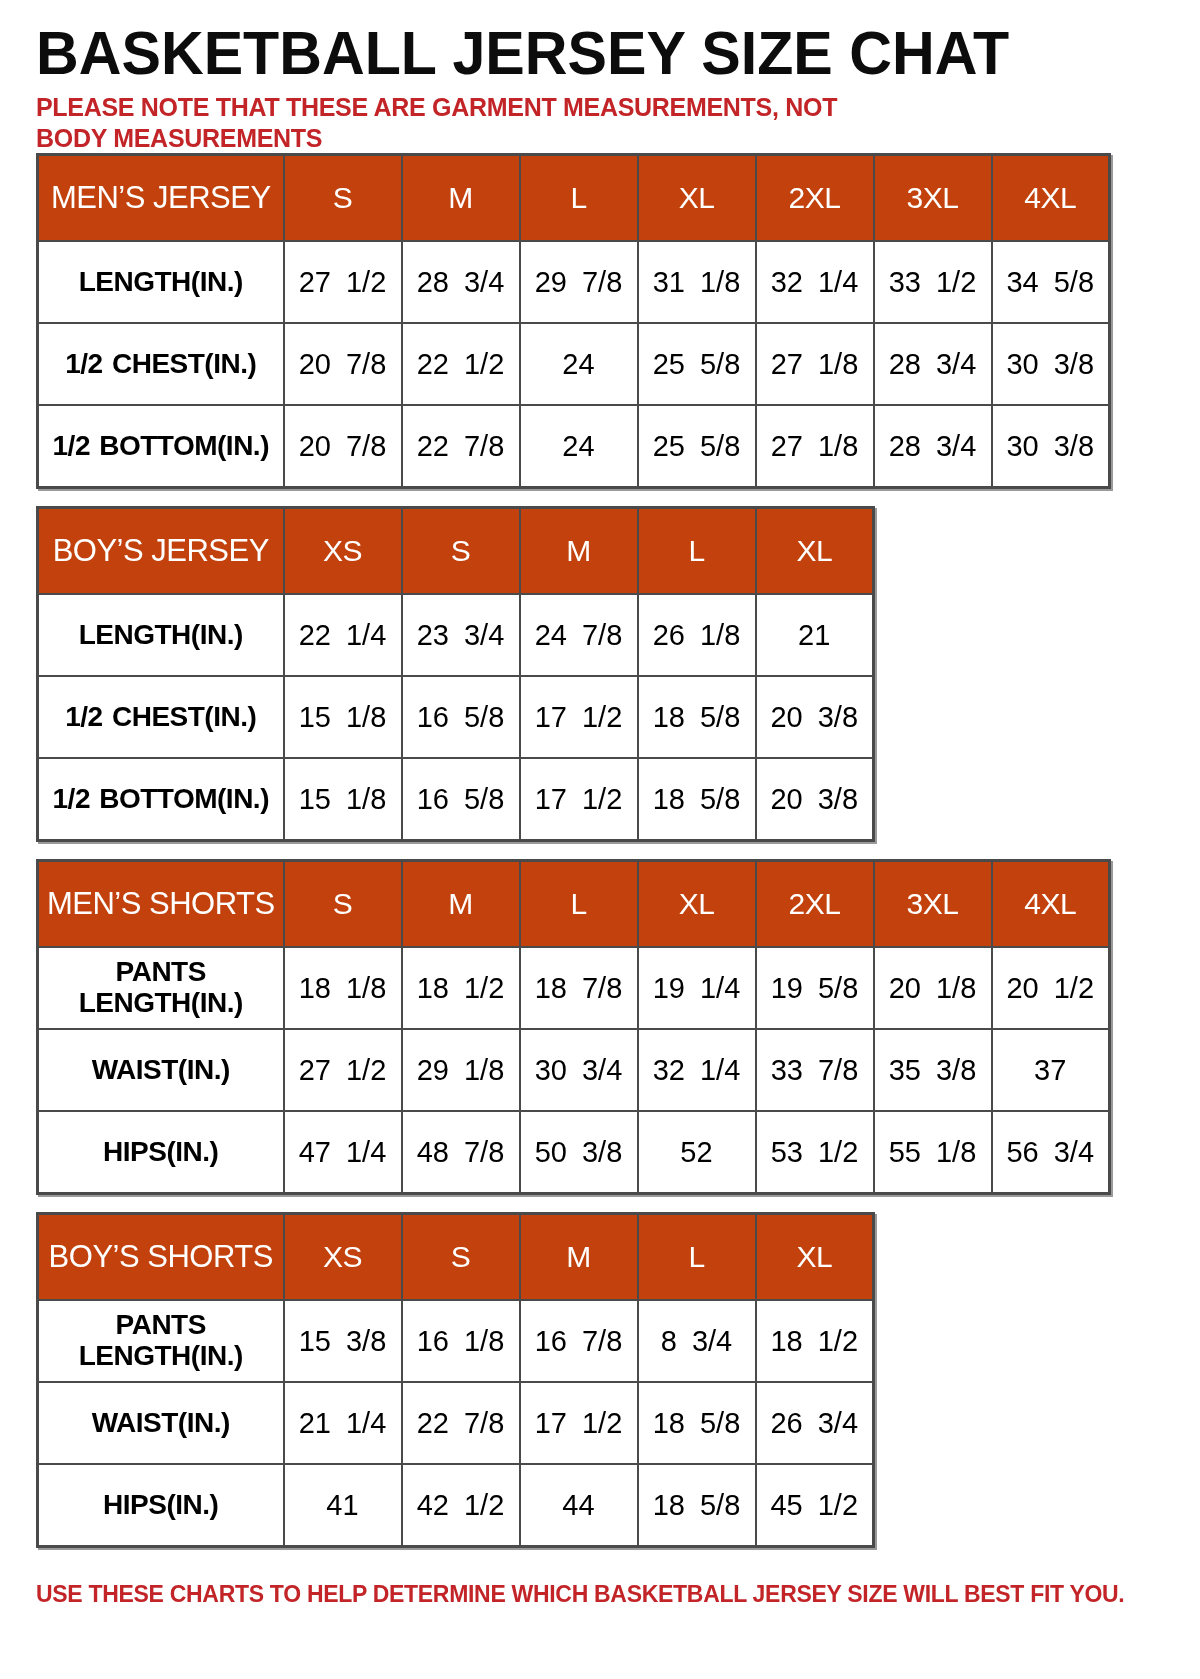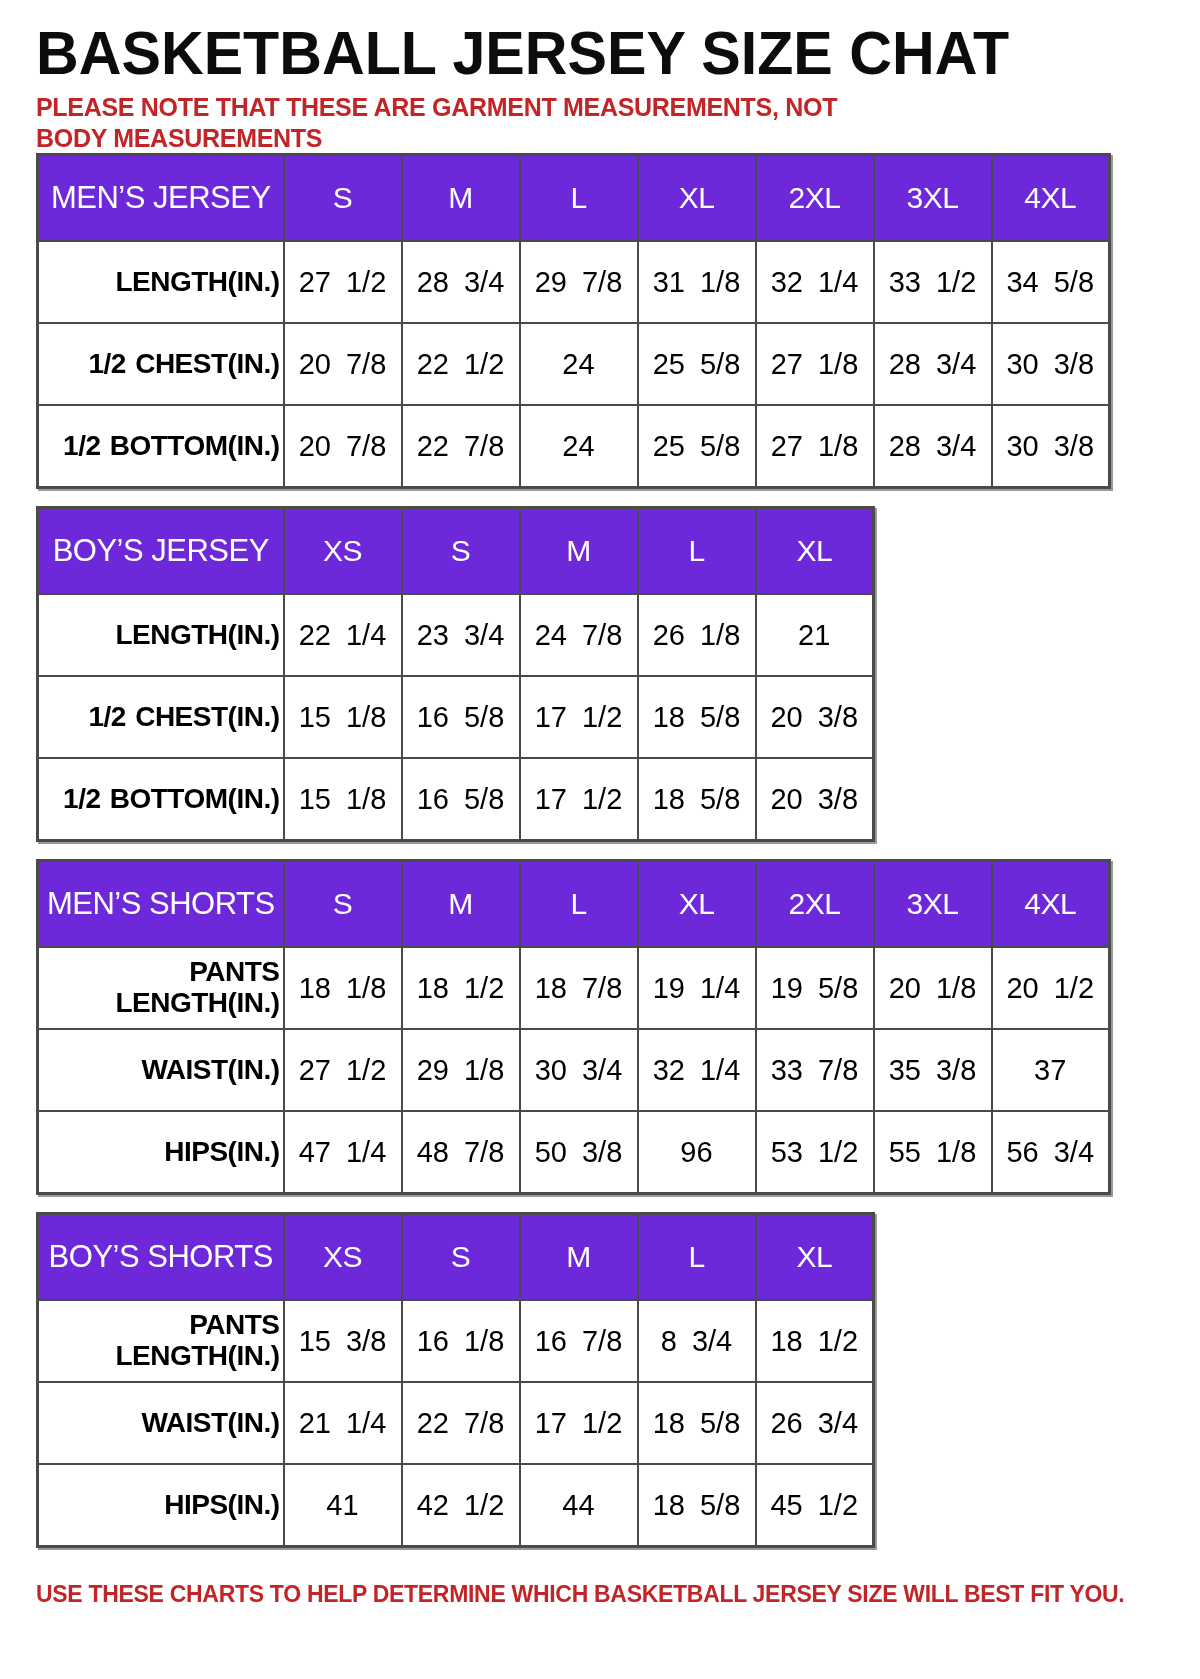--- a/index.html
+++ b/index.html
@@ -46,21 +46,21 @@
     box-shadow:2px 2px 0 #9a9a9a;
   }
   table.size-table th, table.size-table td{
     border:2px solid #4a4a4a;
     text-align:center;
     vertical-align:middle;
     padding:2px 3px;
     overflow:hidden;
   }
   table.size-table thead th{
-    background:#6d28d9;
+    background:#c2410c;
     color:#ffffff;
     font-size:30px;
     font-weight:normal;
     height:80px;
     letter-spacing:-0.5px;
   }
   table.size-table thead th.corner{
     font-size:31px;
     white-space:nowrap;
   }
@@ -71,21 +71,20 @@
     word-spacing:7px;
     white-space:nowrap;
   }
   table.size-table td.row-label{
     font-weight:bold;
     font-size:28px;
     word-spacing:2px;
     letter-spacing:-0.5px;
     white-space:normal;
     line-height:1.1;
-    text-align:right;
   }
   col.label-col{width:246px;}
   col.data-col{width:118px;}
 </style>
 </head>
 <body>
 
 <div class="page">
 
   <div class="title">BASKETBALL JERSEY SIZE CHAT</div>
@@ -237,21 +236,21 @@
         <td>32 1/4</td>
         <td>33 7/8</td>
         <td>35 3/8</td>
         <td>37</td>
       </tr>
       <tr>
         <td class="row-label">HIPS(IN.)</td>
         <td>47 1/4</td>
         <td>48 7/8</td>
         <td>50 3/8</td>
-        <td>96</td>
+        <td>52</td>
         <td>53 1/2</td>
         <td>55 1/8</td>
         <td>56 3/4</td>
       </tr>
     </tbody>
   </table>
 
   <table class="size-table">
     <colgroup>
         <col class="label-col">

